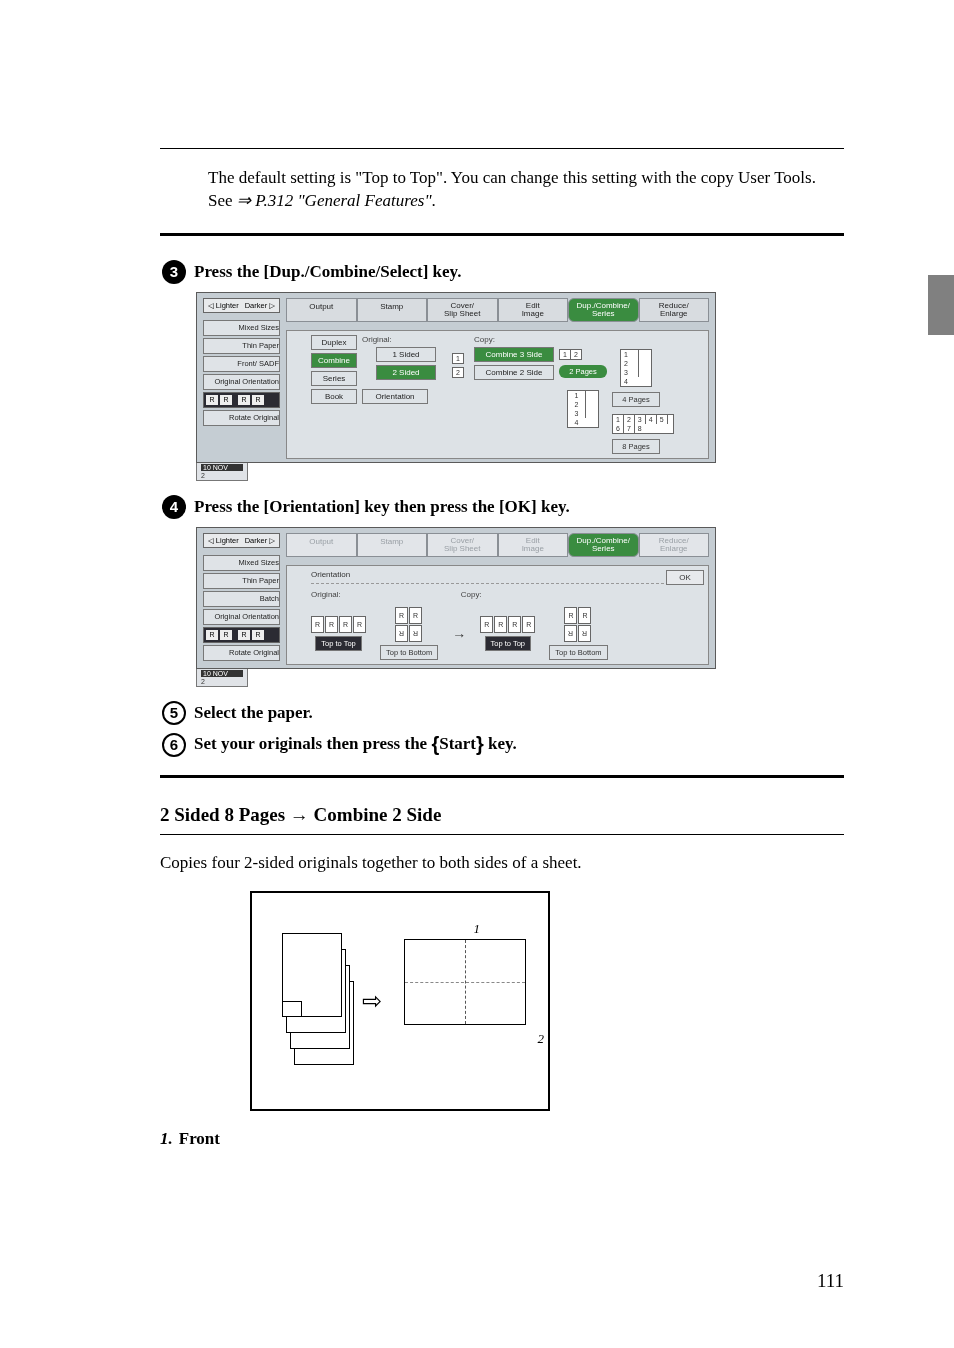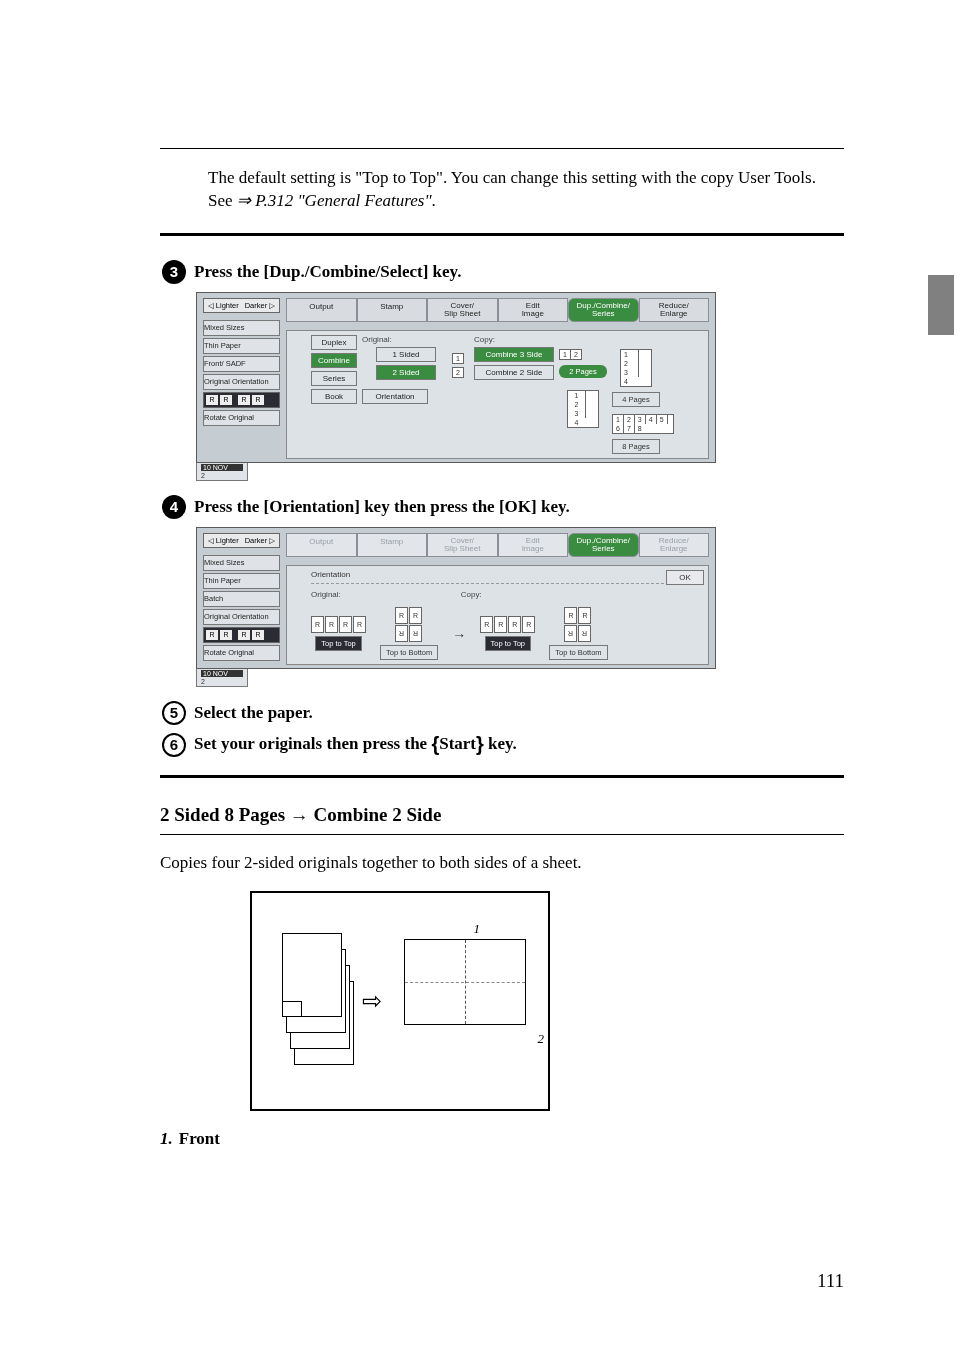--- a/index.html
+++ b/index.html
@@ -125,21 +125,21 @@
     font-size: 7.5px;
     border: 1px solid #666;
     background: #e8eaec;
     padding: 2px 4px;
     font-family: Arial, sans-serif;
   }
   .ss-btn {
     background: #dfe3e7;
     border: 1px solid #777;
     font-size: 7.5px;
-    text-align: left;
+    text-align: right;
     padding: 2.5px 0;
     font-family: Arial, sans-serif;
     color: #222;
   }
   .ss-iconrow {
     display: flex;
     gap: 2px;
     border: 1px solid #666;
     background: #2b2b33;
     padding: 2px;

